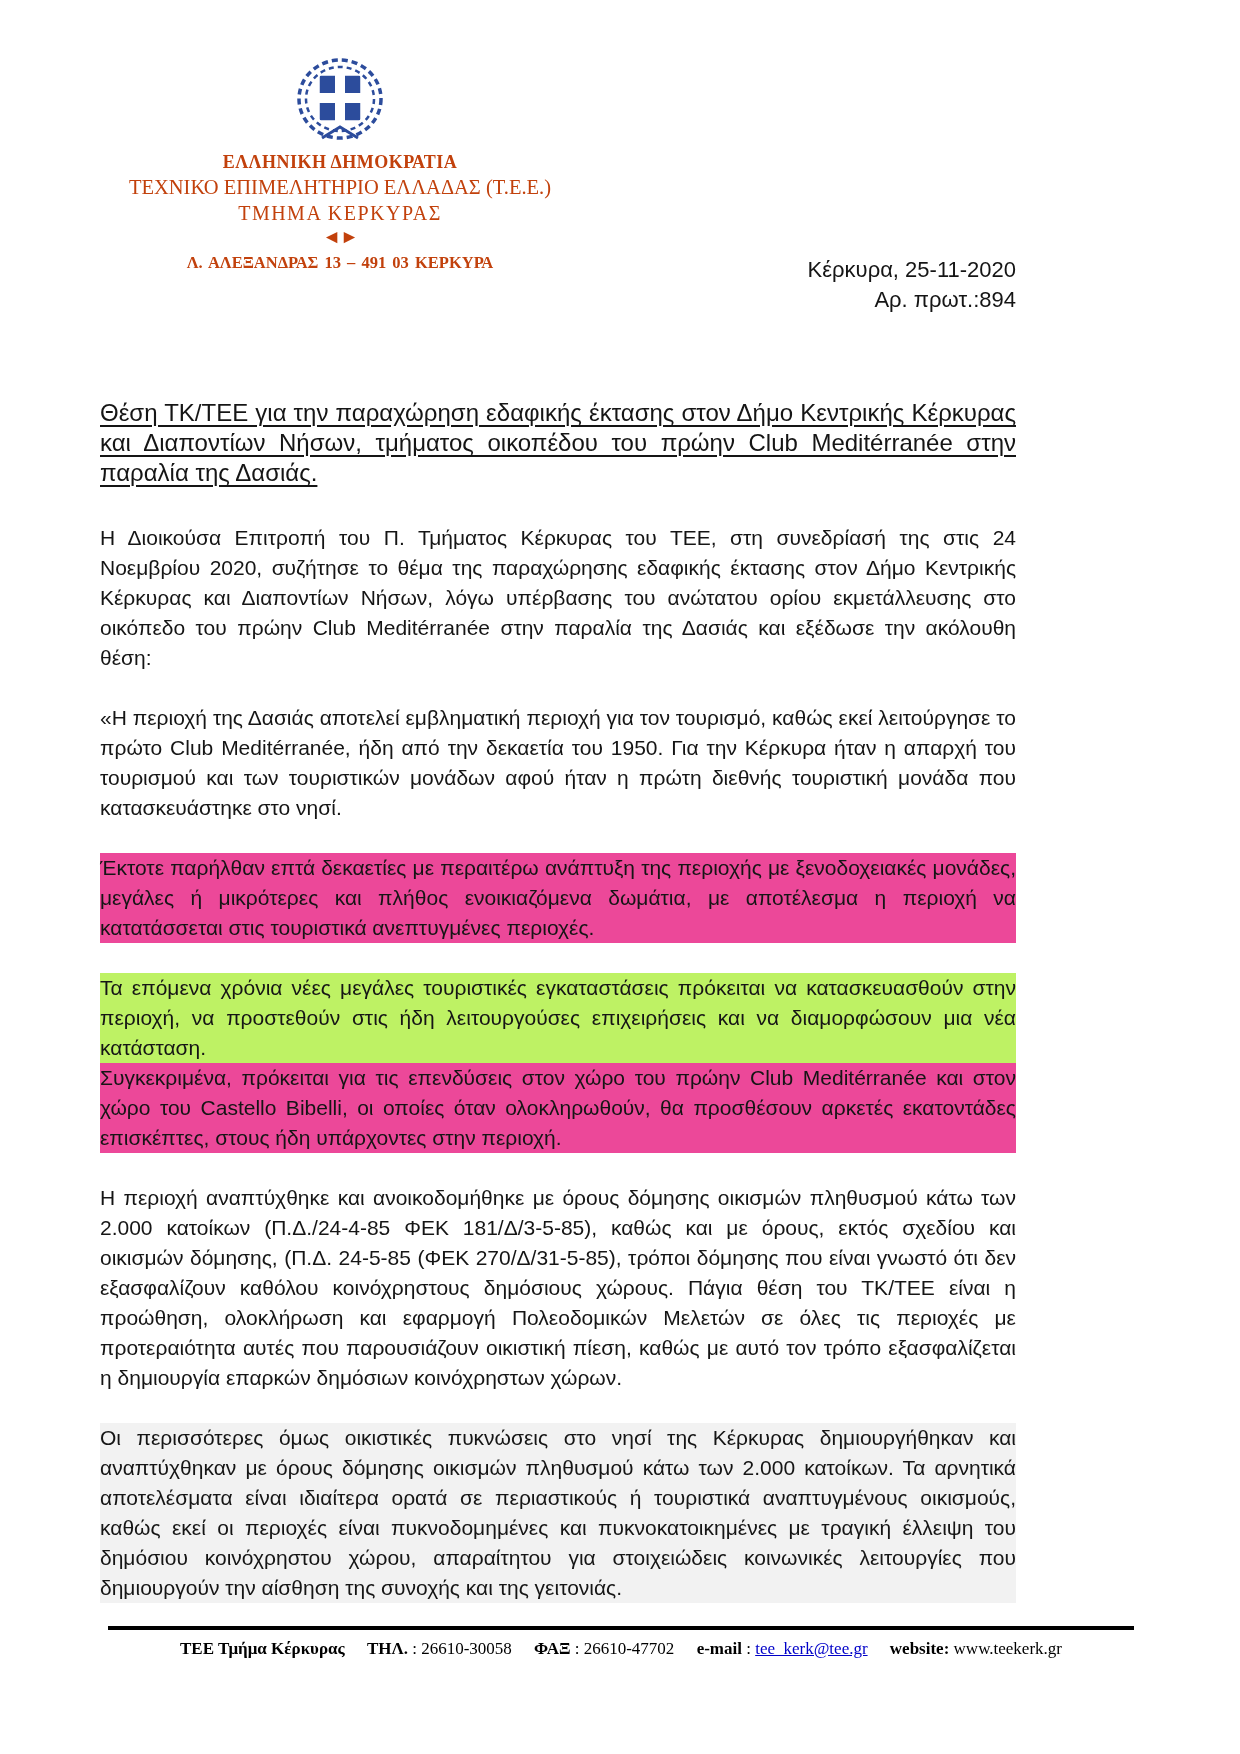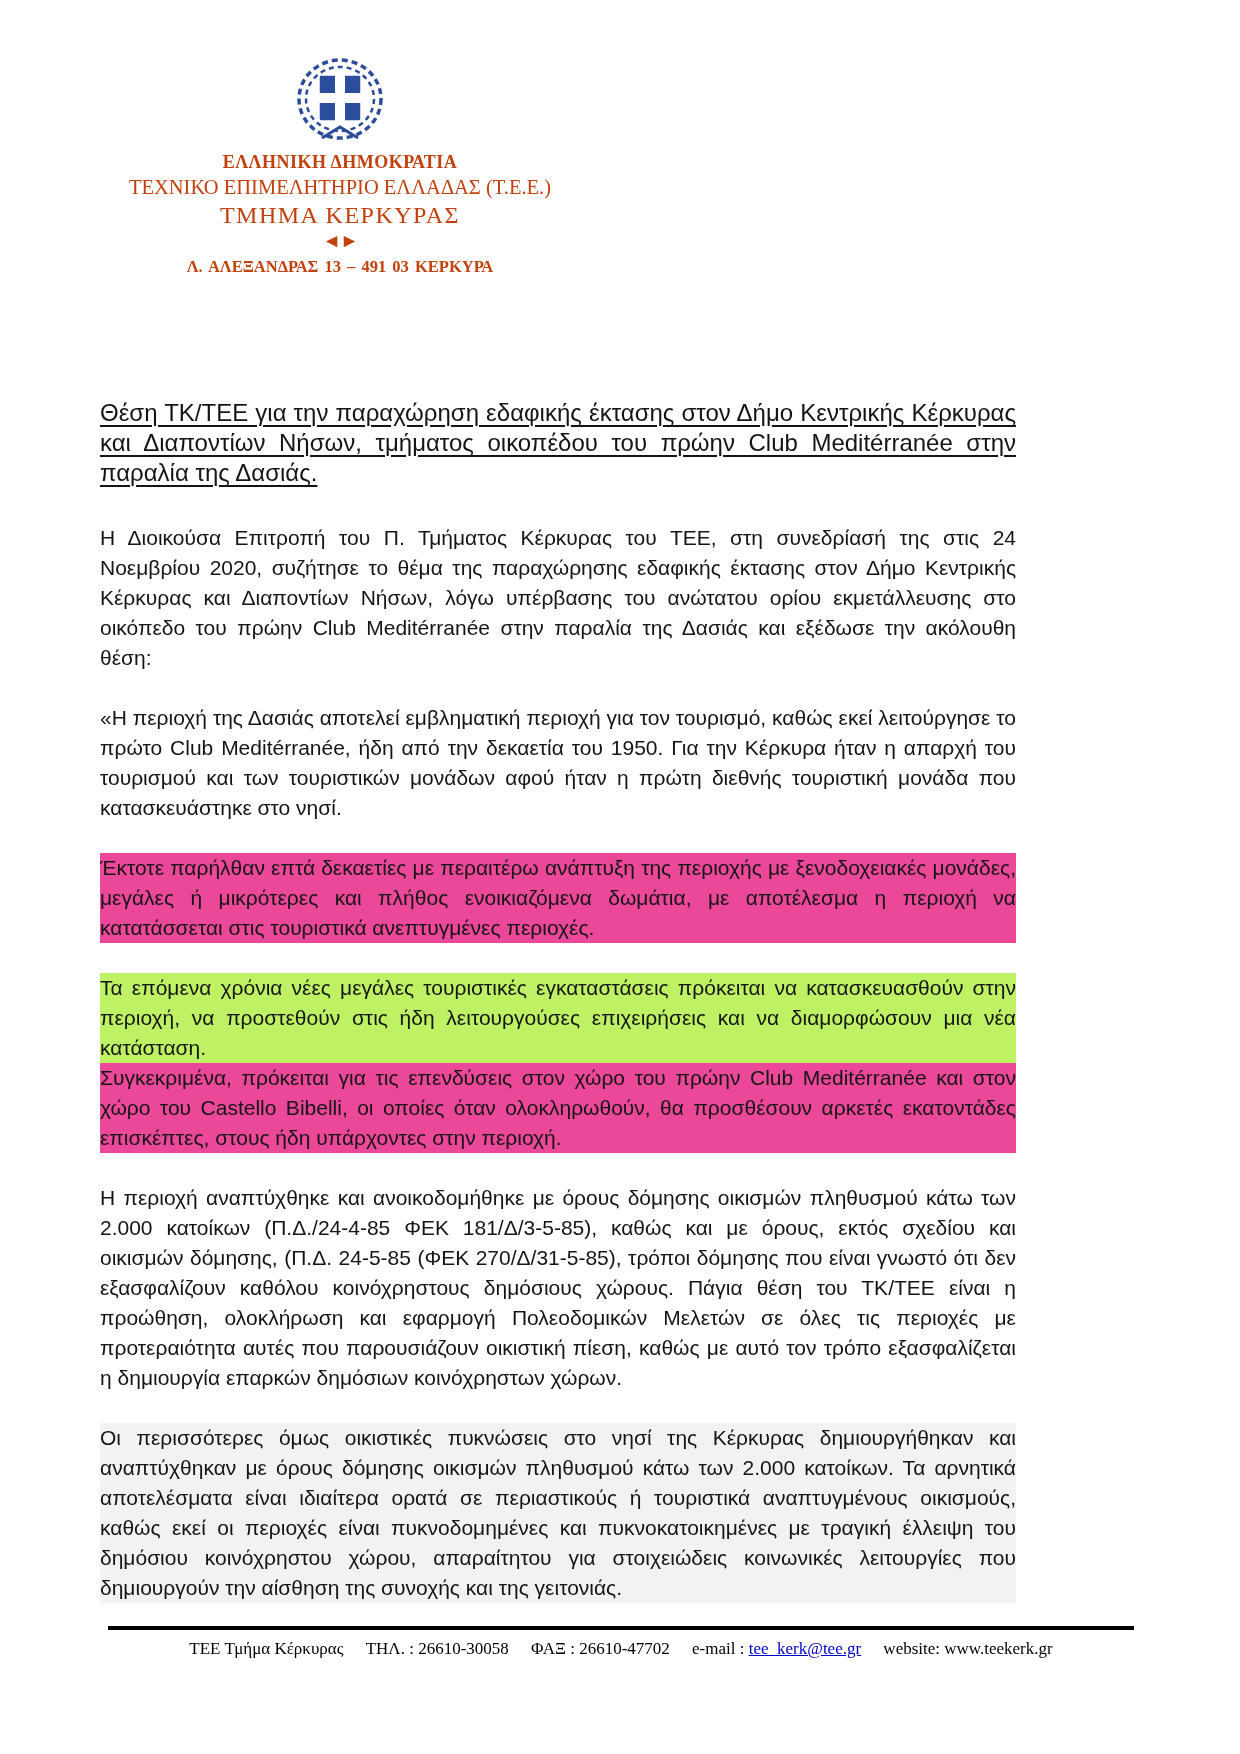--- a/index.html
+++ b/index.html
@@ -19,21 +19,21 @@
     left: 112px;
     top: 54px;
     width: 456px;
     text-align: center;
     font-family: "Liberation Serif", "DejaVu Serif", serif;
     color: #c2410c;
   }
   .emblem-wrap { height: 96px; }
   .org1 { font-weight: bold; font-size: 18px; letter-spacing: 0.5px; margin-top: 2px; }
   .org2 { font-size: 20.5px; margin-top: 3px; }
-  .org3 { font-size: 24px; margin-top: 3px; letter-spacing: 1.5px; }
+  .org3 { font-size: 20px; margin-top: 3px; letter-spacing: 1.5px; }
   .lh-divider { font-size: 19px; margin-top: 1px; letter-spacing: -1px; }
   .lh-address { font-weight: bold; font-size: 16.5px; margin-top: 5px; word-spacing: 2px; }
 
   
   .meta {
     position: absolute;
     left: 100px;
     top: 255px;
     width: 916px;
     text-align: right;
@@ -71,21 +71,21 @@
     width: 1026px;
     border-top: 4px solid #000;
     padding-top: 9px;
     text-align: center;
     font-family: "Liberation Serif", "DejaVu Serif", serif;
     font-size: 17px;
     color: #000;
     white-space: nowrap;
   }
   .footer .grp { margin: 0 9px; }
-  .footer .b { font-weight: normal; }
+  .footer .b { font-weight: bold; }
   .email-link { text-decoration: underline; text-align: center; }
 </style>
 </head>
 <body>
 
 <div class="page">
 
   <div class="letterhead">
     <div class="emblem-wrap">
       <svg width="96" height="94" viewBox="0 0 96 94">
@@ -99,20 +99,24 @@
         <rect x="27" y="39" width="42" height="10" fill="#ffffff"></rect>
       </svg>
     </div>
     <div class="org1">ΕΛΛΗΝΙΚΗ ΔΗΜΟΚΡΑΤΙΑ</div>
     <div class="org2">ΤΕΧΝΙΚΟ ΕΠΙΜΕΛΗΤΗΡΙΟ ΕΛΛΑΔΑΣ (Τ.Ε.Ε.)</div>
     <div class="org3">ΤΜΗΜΑ ΚΕΡΚΥΡΑΣ</div>
     <div class="lh-divider">◄►</div>
     <div class="lh-address">Λ. ΑΛΕΞΑΝΔΡΑΣ 13 –  491 03 ΚΕΡΚΥΡΑ</div>
   </div>
 
+  <div class="meta">
+    <div>Κέρκυρα, 25-11-2020</div>
+    <div>Αρ. πρωτ.:894</div>
+  </div>
 
   <div class="content">
     <h1 class="doc-title">Θέση ΤΚ/ΤΕΕ για την παραχώρηση εδαφικής έκτασης στον Δήμο Κεντρικής Κέρκυρας και Διαποντίων Νήσων, τμήματος οικοπέδου του πρώην Club Meditérranée στην παραλία της Δασιάς.</h1>
     <div class="paras">
         <p class="para">Η Διοικούσα Επιτροπή του Π. Τμήματος Κέρκυρας του ΤΕΕ, στη συνεδρίασή της στις 24 Νοεμβρίου 2020, συζήτησε το θέμα της παραχώρησης εδαφικής έκτασης στον Δήμο Κεντρικής Κέρκυρας και Διαποντίων Νήσων, λόγω υπέρβασης του ανώτατου ορίου εκμετάλλευσης στο οικόπεδο του πρώην Club Meditérranée στην παραλία της Δασιάς και εξέδωσε την ακόλουθη θέση:</p>
         <p class="para">«Η περιοχή της Δασιάς αποτελεί εμβληματική περιοχή για τον τουρισμό, καθώς εκεί λειτούργησε το πρώτο Club Meditérranée, ήδη από  την δεκαετία του 1950. Για την Κέρκυρα ήταν η απαρχή του τουρισμού και των τουριστικών μονάδων αφού ήταν η πρώτη διεθνής τουριστική μονάδα που κατασκευάστηκε στο νησί.</p>
         <p class="para" style="background: #ec4899;">Έκτοτε παρήλθαν επτά δεκαετίες με περαιτέρω ανάπτυξη της περιοχής με ξενοδοχειακές μονάδες, μεγάλες ή μικρότερες και πλήθος ενοικιαζόμενα δωμάτια, με αποτέλεσμα η περιοχή να κατατάσσεται στις τουριστικά ανεπτυγμένες περιοχές.</p>
         <p class="para" style="background: #bef264;">Τα επόμενα χρόνια νέες μεγάλες τουριστικές εγκαταστάσεις πρόκειται να κατασκευασθούν στην περιοχή, να προστεθούν στις ήδη λειτουργούσες επιχειρήσεις και να διαμορφώσουν μια νέα κατάσταση.</p>
         <p class="para tight" style="background: #ec4899;">Συγκεκριμένα, πρόκειται για τις επενδύσεις στον χώρο του πρώην Club Meditérranée και στον χώρο του Castello Bibelli, οι οποίες όταν ολοκληρωθούν, θα προσθέσουν αρκετές εκατοντάδες επισκέπτες, στους ήδη υπάρχοντες στην περιοχή.</p>
         <p class="para">Η περιοχή αναπτύχθηκε και ανοικοδομήθηκε με όρους δόμησης οικισμών πληθυσμού κάτω των 2.000 κατοίκων (Π.Δ./24-4-85 ΦΕΚ 181/Δ/3-5-85), καθώς και με όρους, εκτός σχεδίου και οικισμών δόμησης, (Π.Δ. 24-5-85 (ΦΕΚ 270/Δ/31-5-85), τρόποι δόμησης που είναι γνωστό ότι δεν εξασφαλίζουν καθόλου κοινόχρηστους δημόσιους χώρους. Πάγια θέση του ΤΚ/ΤΕΕ είναι η προώθηση, ολοκλήρωση και εφαρμογή Πολεοδομικών Μελετών σε όλες τις περιοχές με προτεραιότητα αυτές που παρουσιάζουν οικιστική πίεση, καθώς με αυτό τον τρόπο εξασφαλίζεται η δημιουργία επαρκών δημόσιων κοινόχρηστων χώρων.</p>

